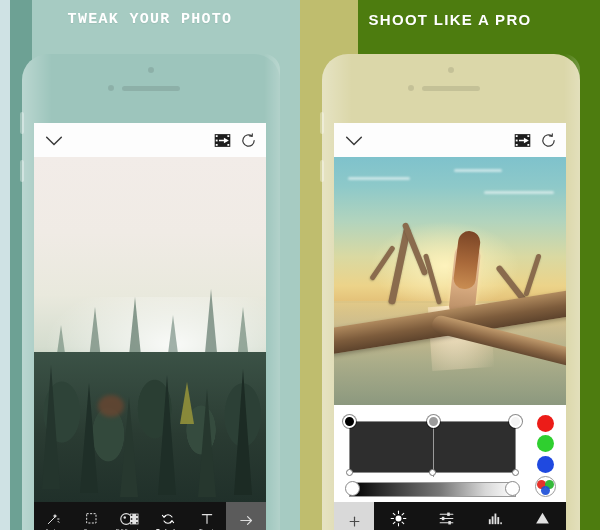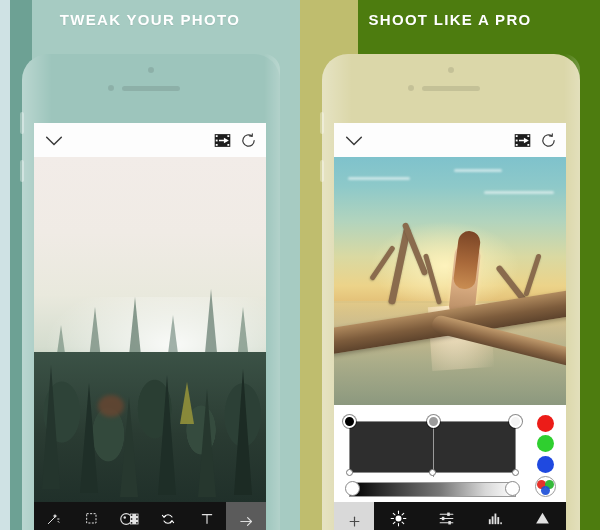--- a/index.html
+++ b/index.html
@@ -19,21 +19,21 @@
     position: relative;
   }
 
   
   .panel {
     width: 300px;
     height: 530px;
     position: relative;
     overflow: hidden;
   }
-  .panel-left  { background: #a6cbc2; }
+  .panel-left  { background: #a6cbc2; font-family: Liberation Mono, monospace; }
   .panel-right { background: #4d7c0f; }
 
   
   .edge-strip { position: absolute; top: 0; bottom: 0; }
   .panel-left  .strip-a { left: 0;  width: 10px; background: #cfe2e4; }
   .panel-left  .strip-b { left: 10px; width: 22px; background: #6da194; }
   .panel-right .strip-a { left: 0;  width: 58px; background: #bfbd6e; }
 
   .headline {
     position: absolute;

